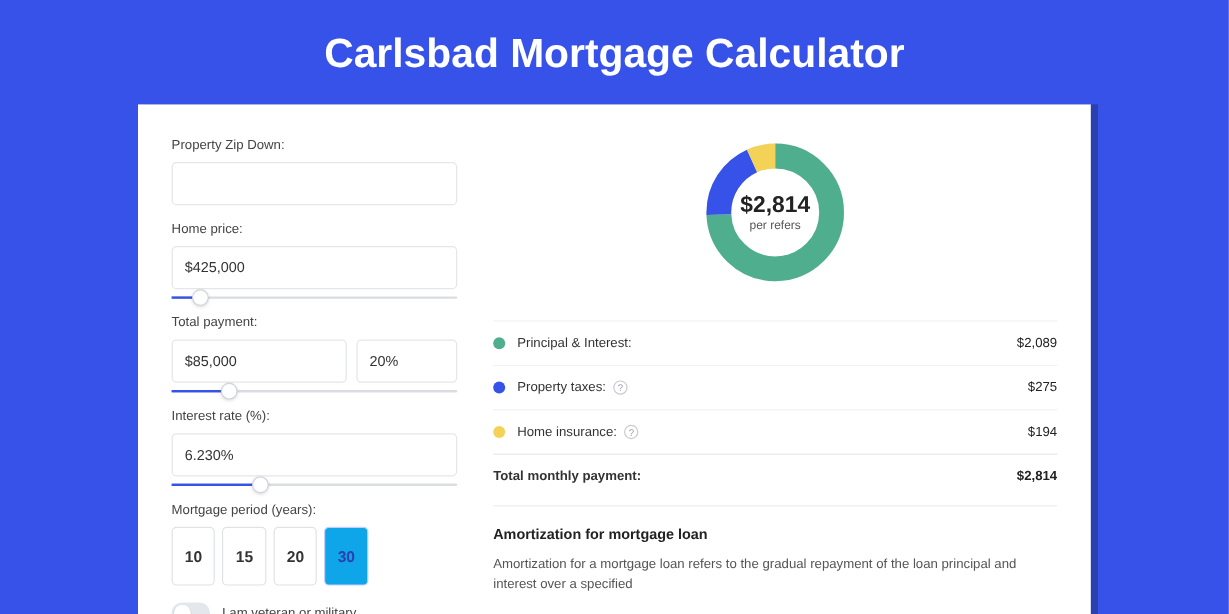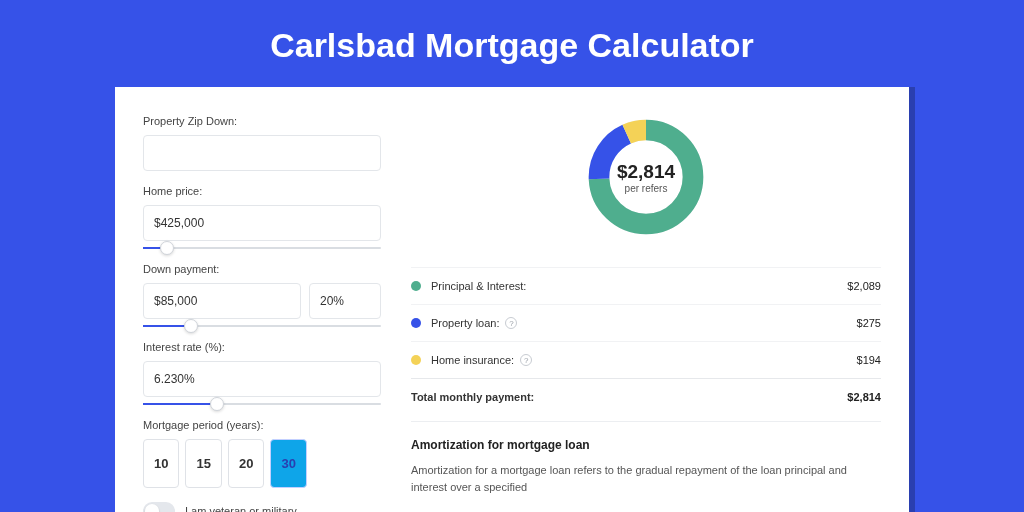--- a/index.html
+++ b/index.html
@@ -59,21 +59,21 @@
       transform: translate(-50%,-50%);
       width: 14px; height:14px;
       background:#fff;
       border-radius:50%;
       border:1px solid #d0d4da;
       box-shadow: 0 1px 3px rgba(0,0,0,.15);
     }
 
     .down-row { display:flex; gap:8px; }
     .down-row .text-input:first-child { flex:1; }
-    .down-row .text-input:last-child { width:72px; }
+    .down-row .text-input:last-child { width:84px; }
 
     .period-buttons { display:flex; gap:6px; margin-top:2px; }
     .period-btn {
       border:1px solid #dfe2e7;
       background:#fff;
       font-size:13px;
       color:#333;
       padding:16px 10px;
       border-radius:4px;
       cursor:pointer;
@@ -147,21 +147,21 @@
     <div class="field">
       <label class="field-label">Home price:</label>
       <input class="text-input" value="$425,000" style="">
       <div class="slider-track">
         <div class="slider-fill" id="hp-fill" style="width: 10%;"></div>
         <div class="slider-thumb" id="hp-thumb" style="left: 10%;"></div>
       </div>
     </div>
 
     <div class="field">
-      <label class="field-label">Down payment:</label>
+      <label class="field-label">Total payment:</label>
       <div class="down-row">
         <input class="text-input" value="$85,000" style="">
         <input class="text-input" value="20%" style="">
       </div>
       <div class="slider-track">
         <div class="slider-fill" id="dp-fill" style="width: 20%;"></div>
         <div class="slider-thumb" id="dp-thumb" style="left: 20%;"></div>
       </div>
     </div>
 
@@ -210,21 +210,21 @@
       </div>
 
       <div class="breakdown-row">
         <span class="dot" style="background:#4fae8e"></span>
         <span>Principal &amp; Interest:</span>
         <span class="row-value">$2,089</span>
       </div>
 
       <div class="breakdown-row">
         <span class="dot" style="background:#3652e8"></span>
-        <span>Property loan:</span>
+        <span>Property taxes:</span>
         <span class="help-icon">?</span>
         <span class="row-value">$275</span>
       </div>
 
       <div class="breakdown-row">
         <span class="dot" style="background:#f4d257"></span>
         <span>Home insurance:</span>
         <span class="help-icon">?</span>
         <span class="row-value">$194</span>
       </div>

